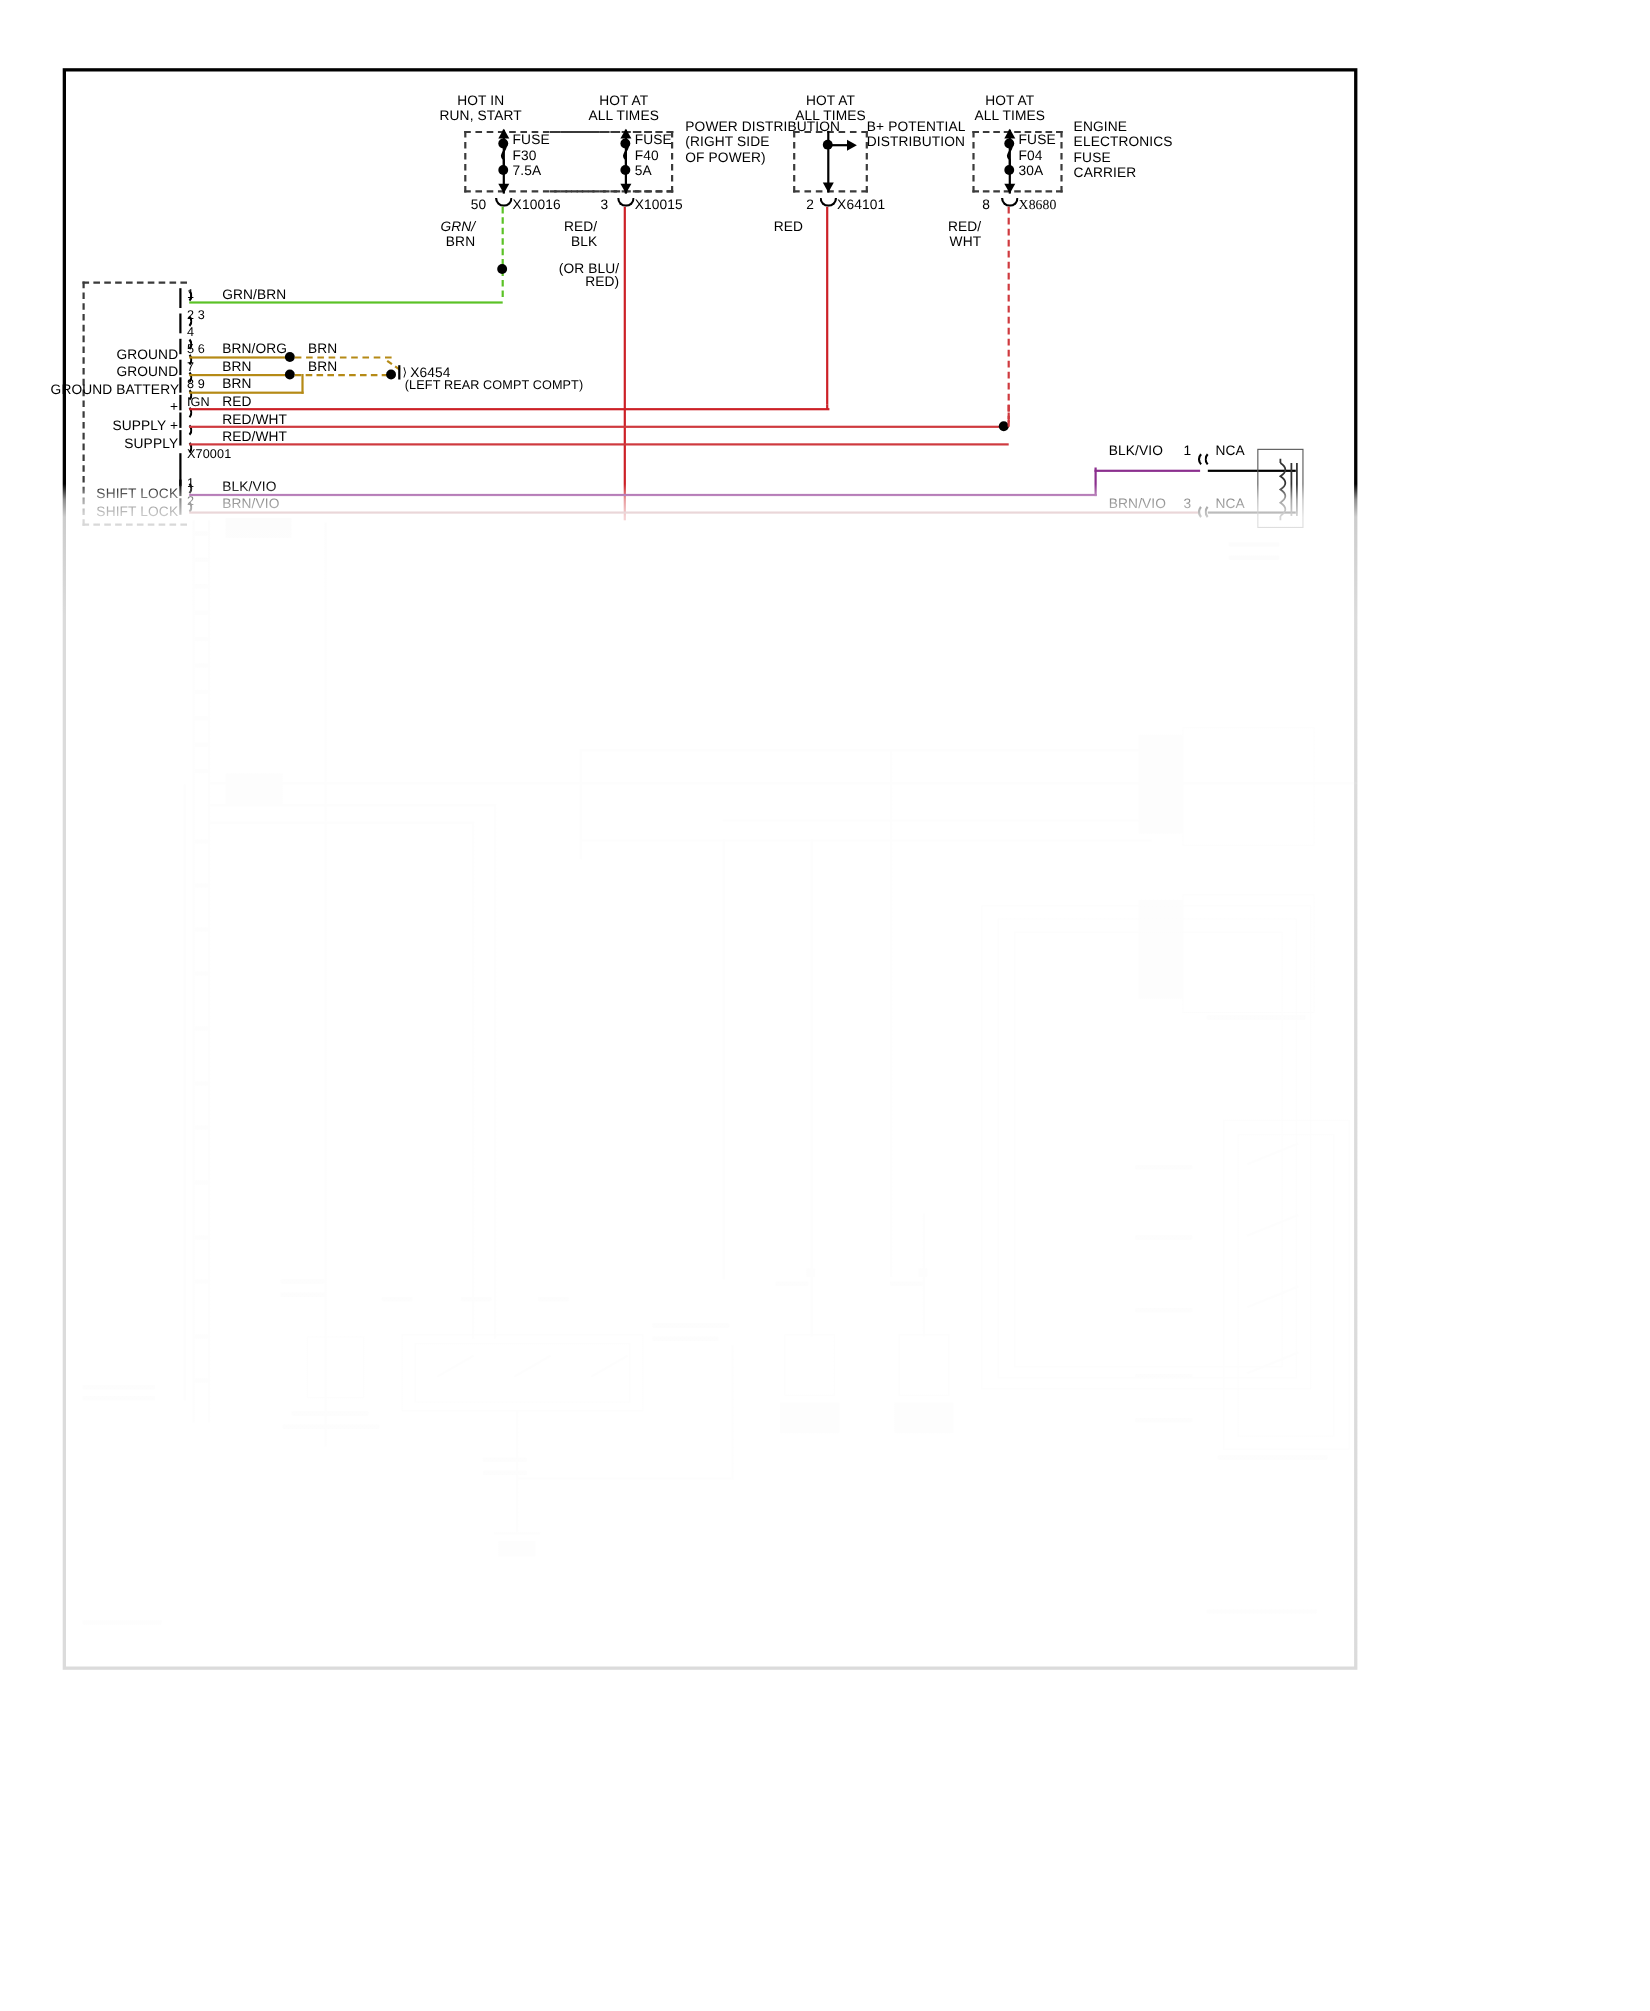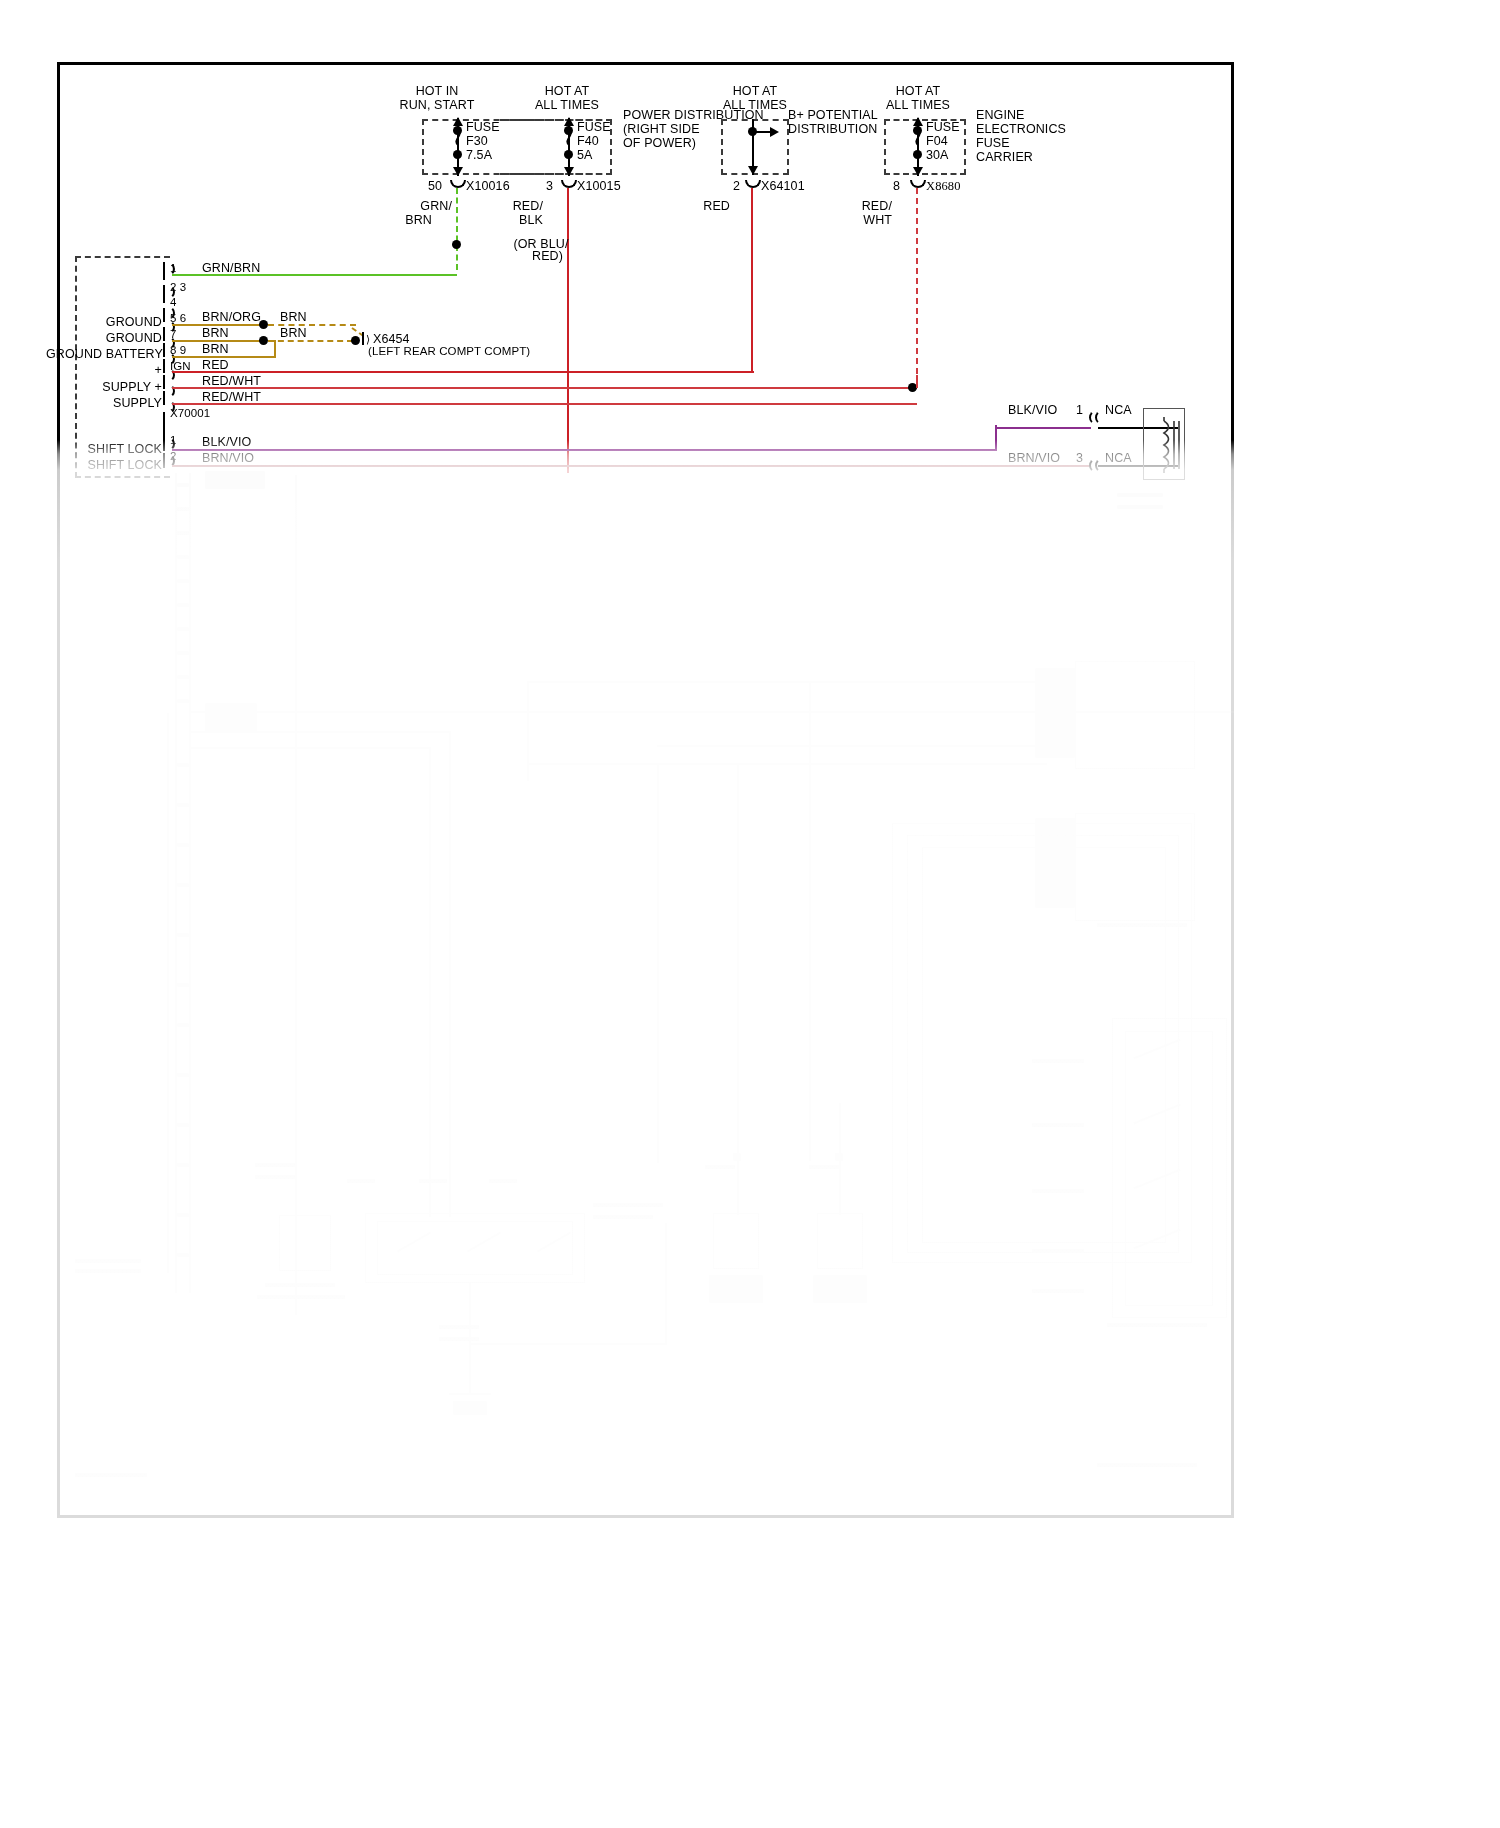--- a/index.html
+++ b/index.html
@@ -214,21 +214,21 @@
     <path d="M6,0 C12,5 0,10 6,15 L6,22" stroke="#000" stroke-width="1.8" fill="none"></path>
   </svg>
   <div class="lbl" style="left:466px;top:121px;">FUSE</div>
   <div class="lbl" style="left:466px;top:135px;">F30</div>
   <div class="lbl" style="left:466px;top:149px;">7.5A</div>
 
   <div class="cup" style="left:450px;top:180px;"></div>
   <div class="lbl" style="left:428px;top:180px;">50</div>
   <div class="lbl" style="left:466px;top:180px;">X10016</div>
   <div class="wire v grn dash" style="left:456px;top:188px;height:82px;"></div>
-  <div class="lbl r" style="left:412px;top:200px;width:40px;">GRN/</div>
+  <div class="lbl r" style="left:392px;top:200px;width:40px;font-style:italic;">GRN/</div>
   <div class="lbl r" style="left:392px;top:214px;width:40px;">BRN</div>
 
   <div class="lbl c" style="left:492px;top:85px;width:150px;">HOT AT</div>
   <div class="lbl c" style="left:492px;top:99px;width:150px;">ALL TIMES</div>
 
   <div class="modbox open-l" style="left:500px;top:119px;width:112px;height:56px;"></div>
   <div class="wire v blk" style="left:568px;top:118px;height:58px;"></div>
   <div class="arup" style="left:564px;top:117px;"></div>
   <div class="ardn" style="left:564px;top:167px;"></div>
   <div class="dot" style="left:564px;top:126px;"></div>
@@ -239,21 +239,21 @@
   <div class="lbl" style="left:577px;top:121px;">FUSE</div>
   <div class="lbl" style="left:577px;top:135px;">F40</div>
   <div class="lbl" style="left:577px;top:149px;">5A</div>
 
   <div class="cup" style="left:561px;top:180px;"></div>
   <div class="lbl" style="left:546px;top:180px;">3</div>
   <div class="lbl" style="left:577px;top:180px;">X10015</div>
   <div class="wire v red" style="left:567px;top:188px;height:285px;"></div>
   <div class="lbl r" style="left:503px;top:200px;width:40px;">RED/</div>
   <div class="lbl r" style="left:503px;top:214px;width:40px;">BLK</div>
-  <div class="lbl r" style="left:506px;top:238px;width:70px;text-align:center;">(OR BLU/</div>
+  <div class="lbl r" style="left:493px;top:238px;width:70px;">(OR BLU/</div>
   <div class="lbl r" style="left:493px;top:250px;width:70px;">RED)</div>
 
   <div class="lbl" style="left:623px;top:109px;"><span>POWER DISTRIBUTION</span></div>
   <div class="lbl" style="left:623px;top:123px;"><span>(RIGHT SIDE</span></div>
   <div class="lbl" style="left:623px;top:137px;"><span>OF POWER)</span></div>
 
   <div class="lbl c" style="left:680px;top:85px;width:150px;">HOT AT</div>
   <div class="lbl c" style="left:680px;top:99px;width:150px;">ALL TIMES</div>
 
   <div class="modbox" style="left:721px;top:119px;width:68px;height:56px;"></div>

